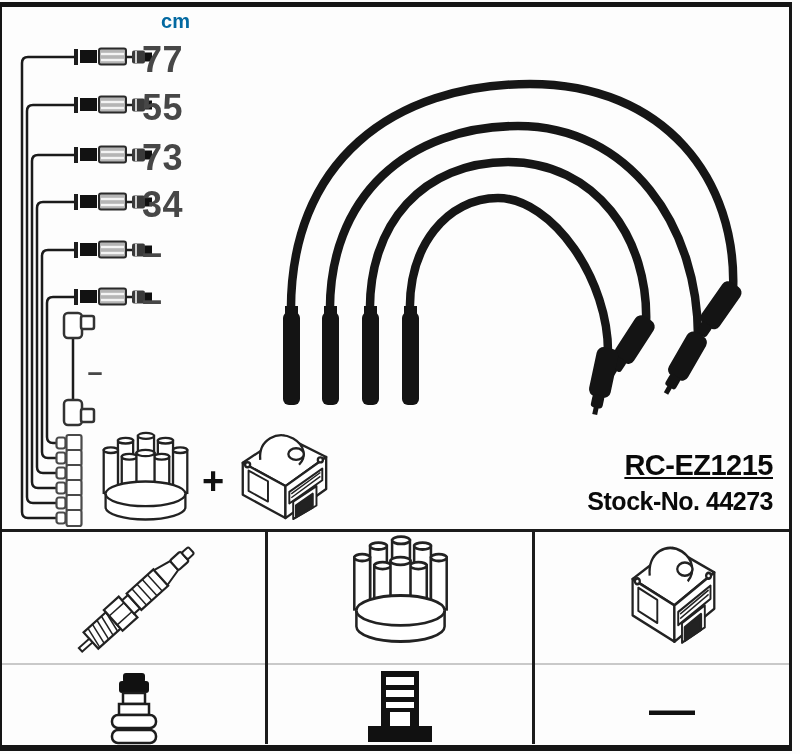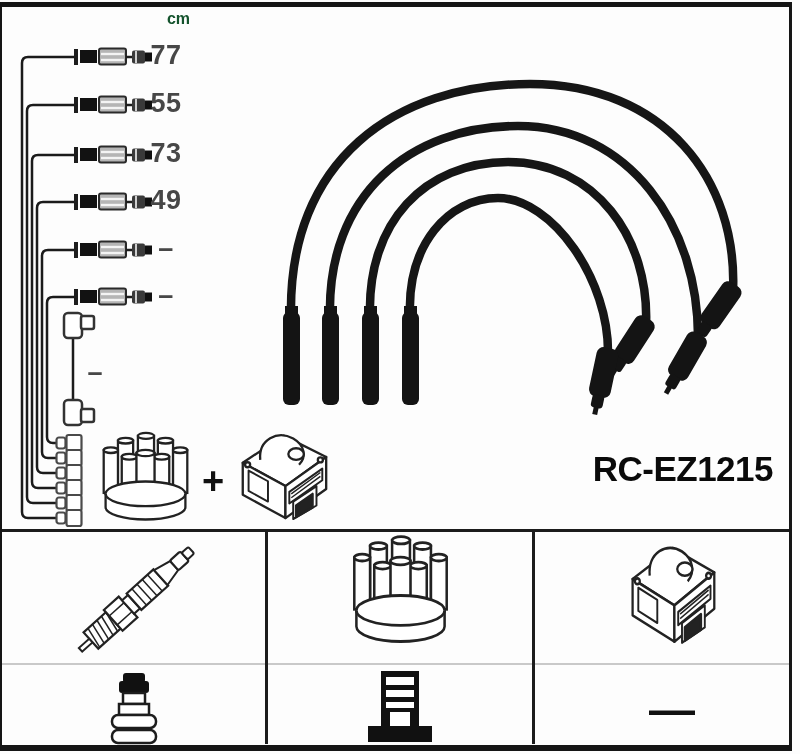--- a/index.html
+++ b/index.html
@@ -9,40 +9,40 @@
   }
   
   #frame{
     position:absolute;left:0;top:2px;width:787px;height:738px;
     border-style:solid;border-color:#151515;
     border-width:5px 3px 6px 2px;
     pointer-events:none;
   }
   .abs{position:absolute;}
   .len-label{
-    position:absolute;left:142px;width:48px;text-align:center;
-    font-size:27px;font-weight:bold;color:#474747;line-height:1;
+    position:absolute;left:142px;width:48px;text-align:left;
+    font-size:36px;font-weight:bold;color:#474747;line-height:1;
     letter-spacing:0.5px;
   }
   #unit-header{
     left:142px;top:11px;width:48px;text-align:right;
-    font-size:16px;font-weight:bold;color:#14532d;line-height:1;
+    font-size:20px;font-weight:bold;color:#0369a1;line-height:1;
   }
   #coil-wire-dash{
     left:75px;top:359px;width:40px;text-align:center;
     font-size:27px;font-weight:bold;color:#474747;line-height:1;
   }
   #plus-sign{
     left:192px;top:462px;width:42px;text-align:center;
     font-size:38px;font-weight:bold;color:#111;line-height:1;
   }
   #part-number-block{
     right:27px;top:451px;text-align:right;color:#0a0a0a;
   }
-  #part-number{font-size:35px;font-weight:bold;letter-spacing:-0.5px;line-height:1;}
+  #part-number{font-size:29px;font-weight:bold;letter-spacing:-0.5px;line-height:1;text-decoration:underline;}
   #stock-number{font-size:25px;font-weight:bold;letter-spacing:-0.5px;line-height:1;margin-top:9px;}
   #bottom-dash{
     left:612px;top:686px;width:120px;text-align:center;
     font-size:46px;font-weight:900;color:#111;line-height:1;
   }
   svg{position:absolute;left:0;top:0;}
   .gridline{position:absolute;background:#1c1c1c;}
   .gridline-light{position:absolute;background:#c9c9c9;}
 </style>
 </head>
@@ -228,27 +228,28 @@
   <div class="gridline" style="left:2px;top:529px;width:789px;height:3px;"></div>
   <div class="gridline-light" style="left:2px;top:663px;width:789px;height:2px;"></div>
   <div class="gridline" style="left:265px;top:532px;width:3px;height:212px;"></div>
   <div class="gridline" style="left:532px;top:532px;width:3px;height:212px;"></div>
 
   <div class="abs" id="unit-header">cm</div>
   <div id="length-labels">
       <div class="len-label" style="top: 42px;">77</div>
       <div class="len-label" style="top: 90px;">55</div>
       <div class="len-label" style="top: 140px;">73</div>
-      <div class="len-label" style="top: 187px;">49</div>
+      <div class="len-label" style="top: 187px;">34</div>
       <div class="len-label" style="top: 235px;">–</div>
       <div class="len-label" style="top: 282px;">–</div>
     </div>
   <div class="abs" id="coil-wire-dash">–</div>
   <div class="abs" id="plus-sign">+</div>
 
   <div class="abs" id="part-number-block">
     <div id="part-number">RC-EZ1215</div>
+    <div id="stock-number">Stock-No. 44273</div>
   </div>
 
   <div class="abs" id="bottom-dash">—</div>
 
   <div id="frame"></div>
 </div>
 
 </body></html>

